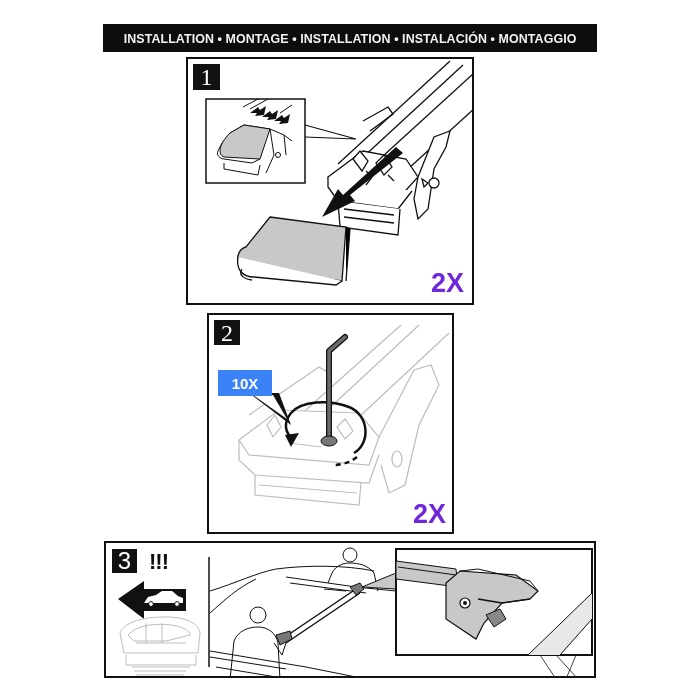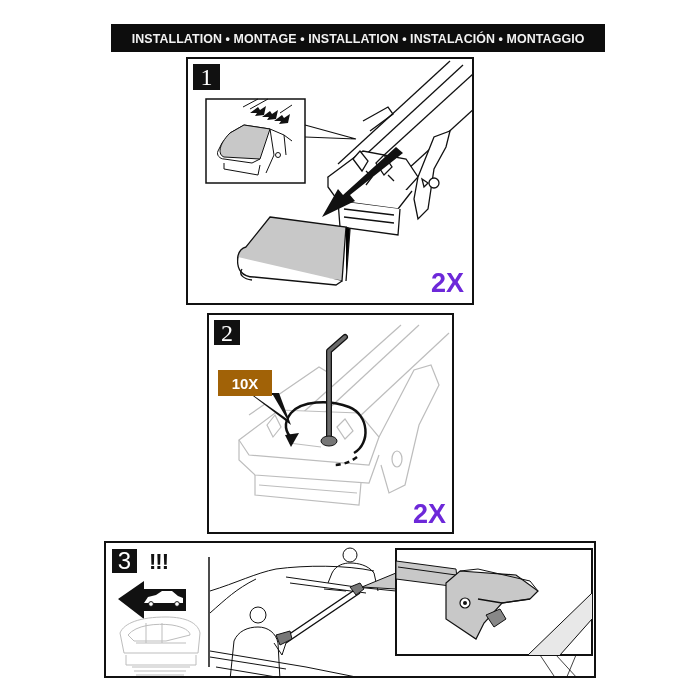--- a/index.html
+++ b/index.html
@@ -1,26 +1,26 @@
 <!DOCTYPE html>
 <html><head>
 <meta charset="utf-8">
 <style>
   html, body { margin:0; padding:0; background:#ffffff; }
   body { width:700px; height:700px; position:relative; overflow:hidden; font-family:"Liberation Sans", sans-serif; }
-  .banner { position:absolute; left:111px; top:24px; width:494px; height:28px; background:#0d0d0d; color:#f2f2f2;
+  .banner { position:absolute; left:103px; top:24px; width:494px; height:28px; background:#0d0d0d; color:#f2f2f2;
             font-family:"Liberation Sans", sans-serif; font-weight:bold; font-size:13.5px; letter-spacing:0.1px;
             display:flex; align-items:center; justify-content:center; white-space:nowrap; transform-origin:center; }
   .banner span { display:inline-block; transform:scaleX(0.92); }
   .panel { position:absolute; border:2px solid #111; background:#fff; box-sizing:border-box; overflow:hidden; }
   .badge { position:absolute; background:#111; color:#fff; font-family:"Liberation Serif", serif; font-size:24px;
            display:flex; align-items:center; justify-content:center; line-height:1; }
   .mult { position:absolute; font-family:"Liberation Sans", sans-serif; font-weight:bold; font-size:27px; color:#6d28d9; letter-spacing:0px; }
   .excl { position:absolute; font-family:"Liberation Sans", sans-serif; font-weight:bold; font-size:22px; color:#111; letter-spacing:-1px; }
-  .callout { position:absolute; background:#a16207; color:#fff; font-family:"Liberation Sans", sans-serif; font-weight:bold;
+  .callout { position:absolute; background:#3b82f6; color:#fff; font-family:"Liberation Sans", sans-serif; font-weight:bold;
              font-size:15px; display:flex; align-items:center; justify-content:center; }
   svg { position:absolute; left:0; top:0; }
 </style>
 </head>
 <body>
 
 <div class="banner">
   <span>INSTALLATION • MONTAGE • INSTALLATION • INSTALACIÓN • MONTAGGIO</span>
 </div>
 

